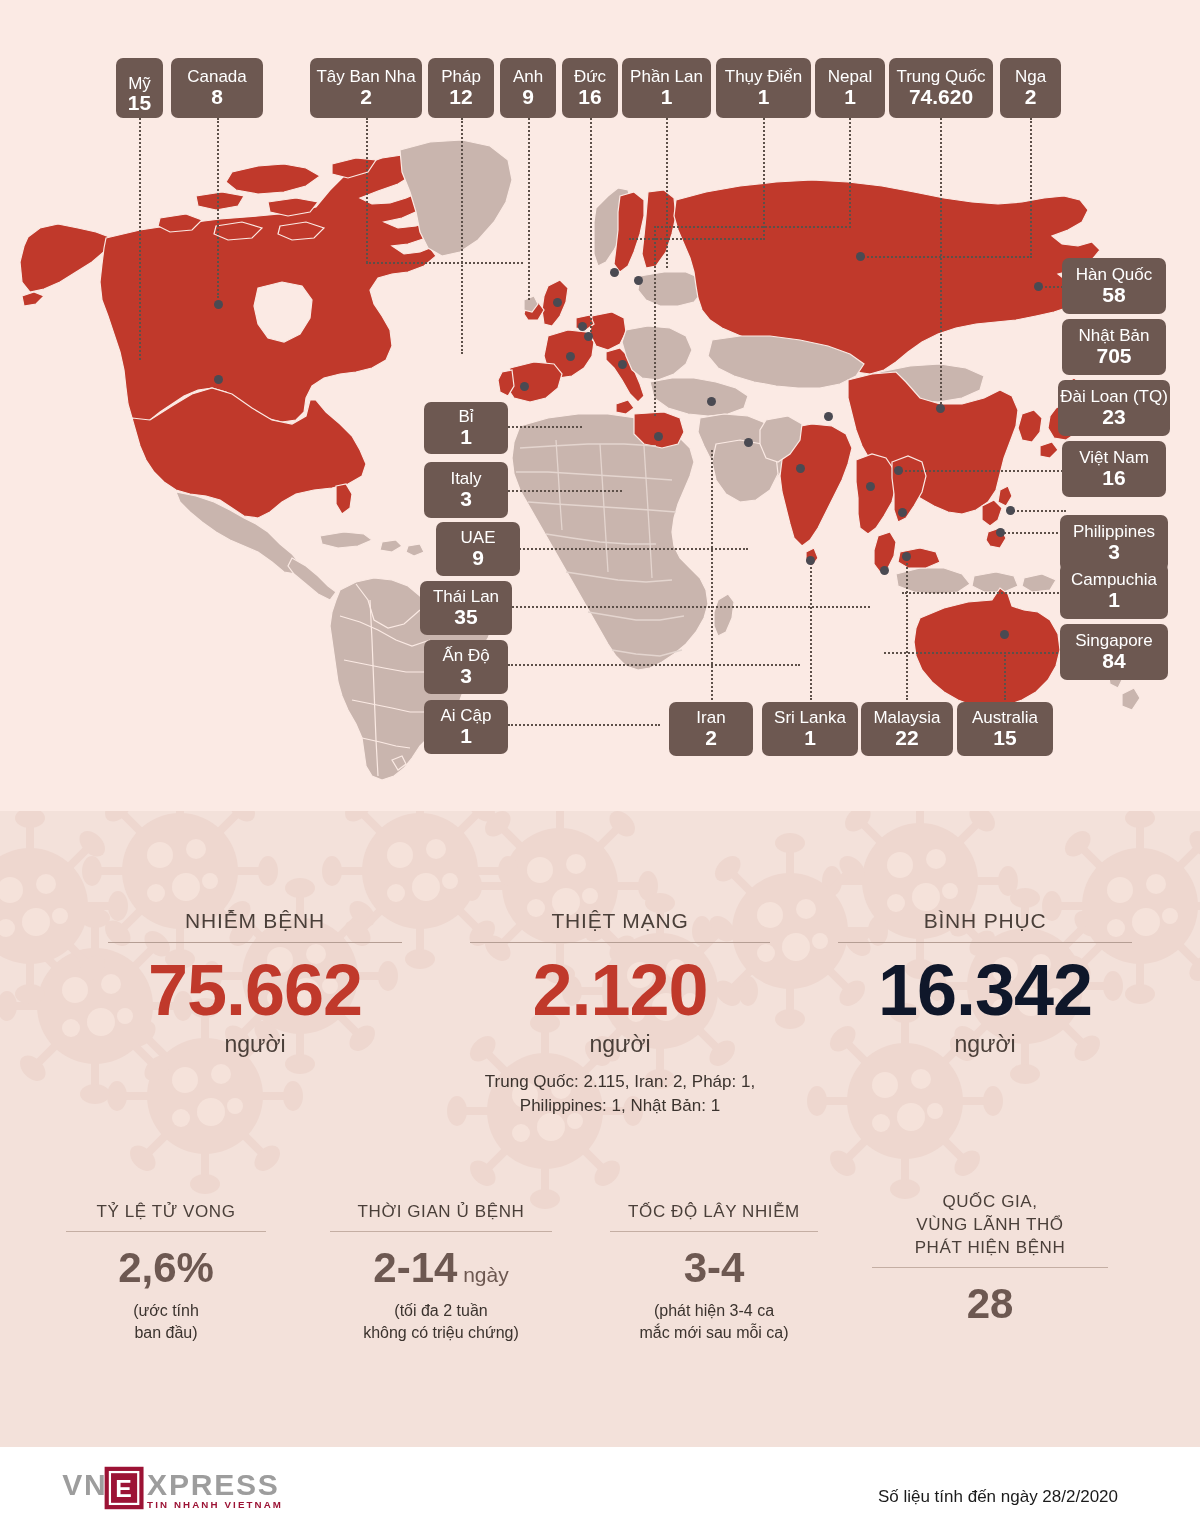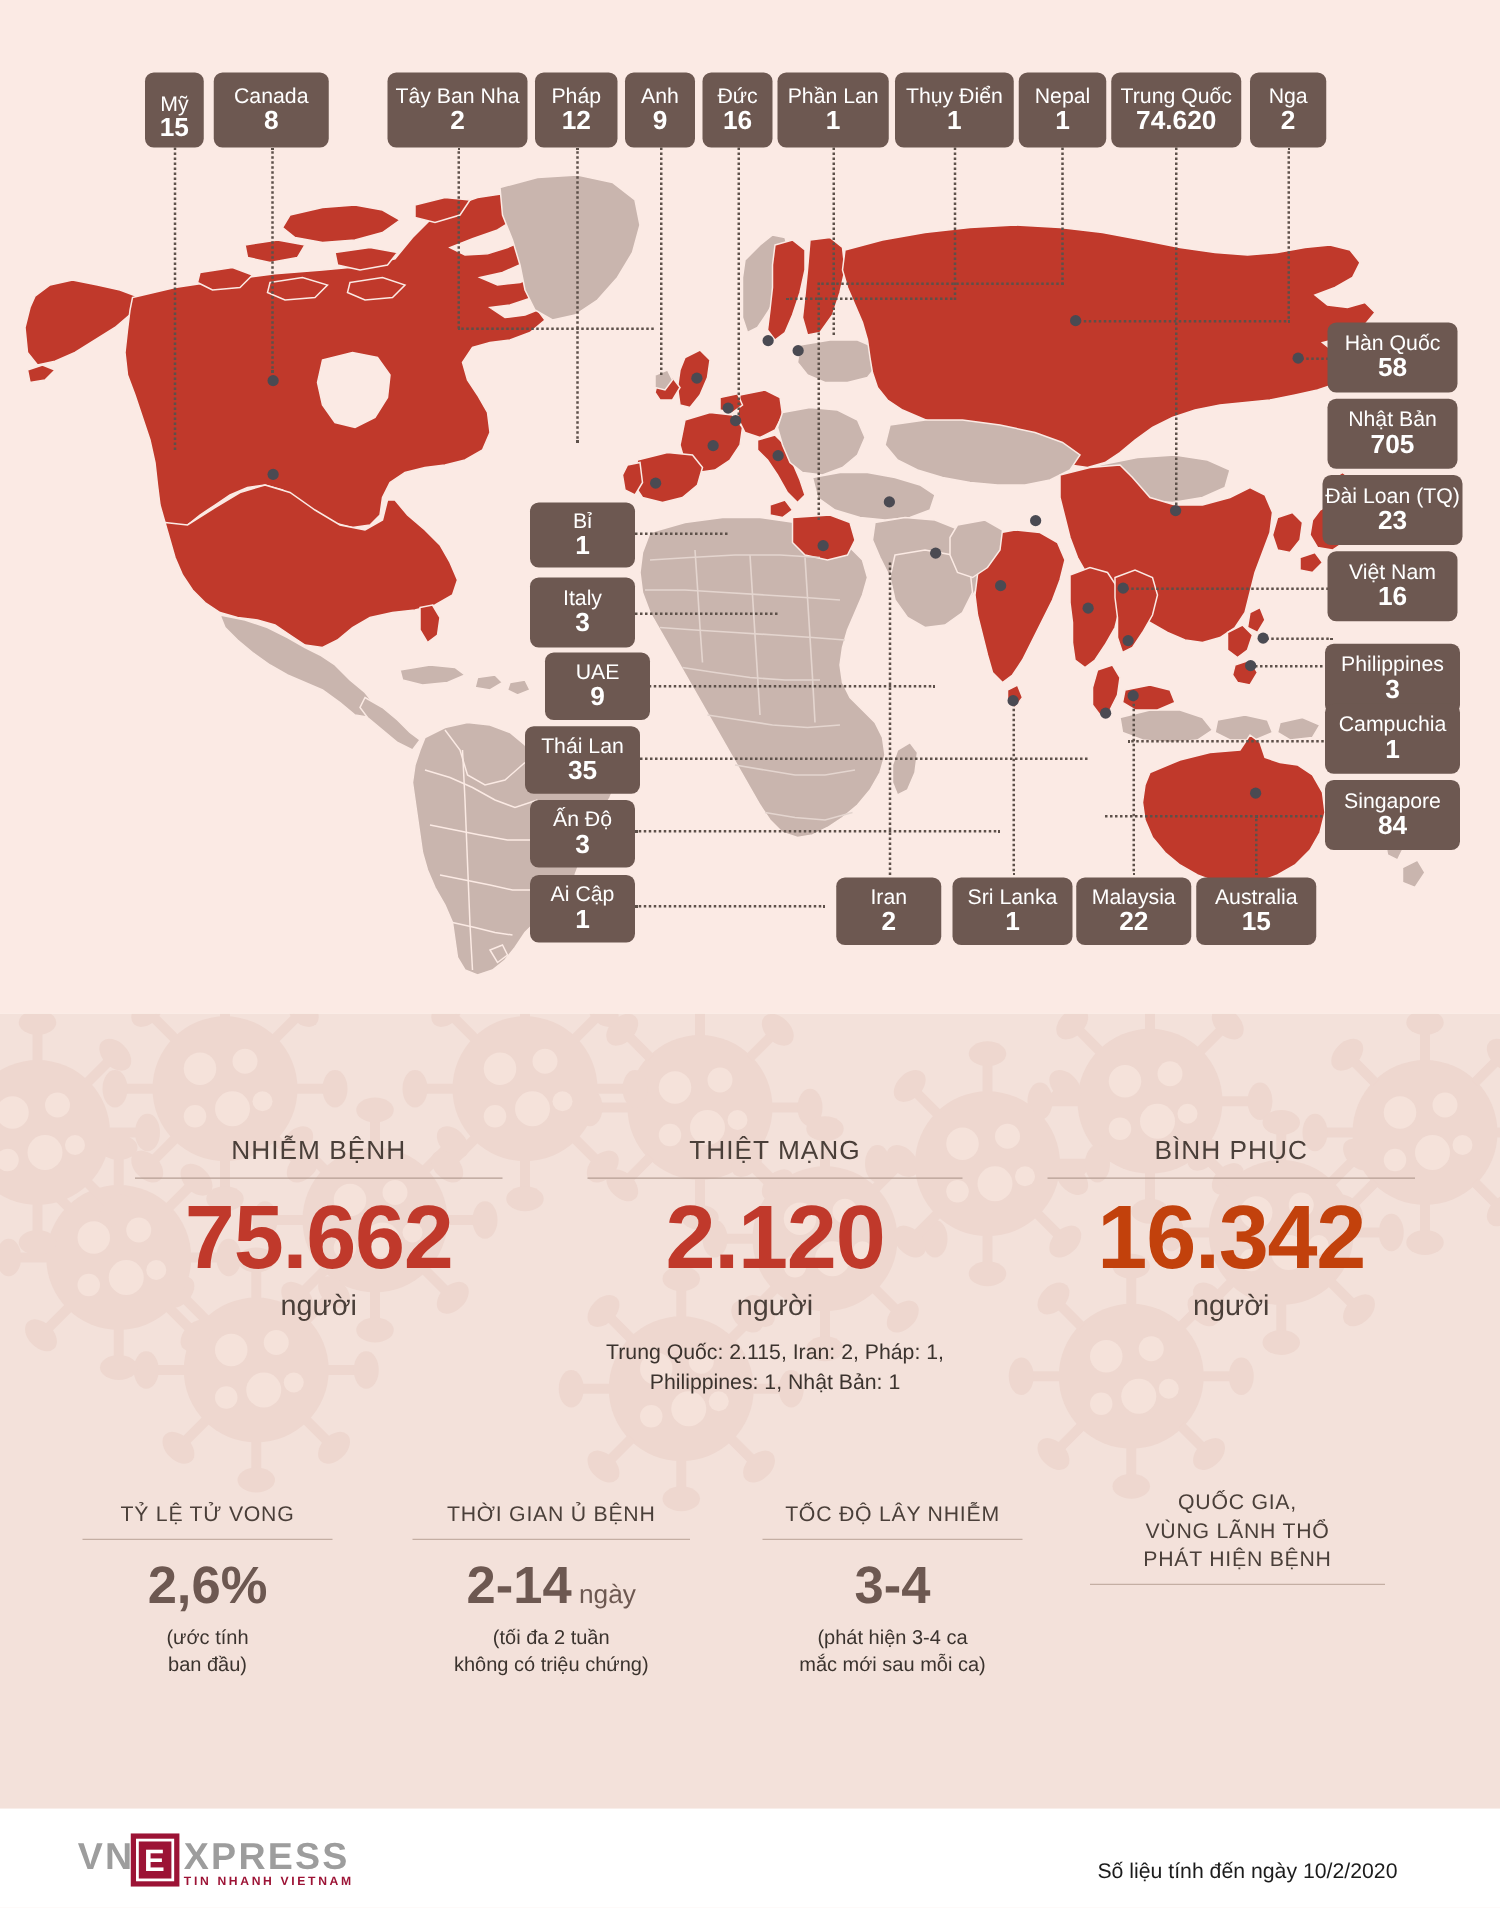--- a/index.html
+++ b/index.html
@@ -533,21 +533,21 @@
       <div class="sb-unit">người</div>
       <div class="sb-note">
         <div>Trung Quốc: 2.115, Iran: 2, Pháp: 1,</div>
         <div>Philippines: 1, Nhật Bản: 1</div>
       </div>
     </div>
 
     <div class="stat-big" style="left:838px; top:98px; width:294px;">
       <div class="sb-title">BÌNH PHỤC</div>
       <div class="rule"></div>
-      <div class="sb-num" style="color:#c2410c;">16.342</div>
+      <div class="sb-num" style="color:#0f172a;">16.342</div>
       <div class="sb-unit">người</div>
     </div>
 
     <div class="stat-small" style="left:66px; top:390px; width:200px;">
       <div class="ss-title">TỶ LỆ TỬ VONG</div>
       <div class="rule"></div>
       <div class="ss-val">
         <span>2,6%</span><span class="suffix"></span>
       </div>
       <div class="ss-note">
@@ -580,29 +580,32 @@
       </div>
     </div>
 
     <div class="stat-small" style="left:872px; top:380px; width:236px;">
       <div class="ss-title">
         <div>QUỐC GIA,</div>
         <div>VÙNG LÃNH THỔ</div>
         <div>PHÁT HIỆN BỆNH</div>
       </div>
       <div class="rule"></div>
+      <div class="ss-val">
+        <span>28</span><span class="suffix"></span>
+      </div>
     </div>
   </div>
 
   <div id="footer"></div>
 
   <svg id="logo" viewBox="0 0 280 52" width="248" height="46">
     <text x="0" y="34" font-family="Liberation Sans, sans-serif" font-size="34" font-weight="700" letter-spacing="2" fill="#9d9d9d">VN</text>
     <rect x="48" y="2" width="44" height="48" fill="#9c1335"></rect>
     <rect x="54" y="8" width="32" height="36" fill="none" stroke="#ffffff" stroke-width="2.5"></rect>
     <text x="60" y="36" font-family="Liberation Sans, sans-serif" font-size="28" font-weight="700" fill="#ffffff">E</text>
     <text x="96" y="34" font-family="Liberation Sans, sans-serif" font-size="34" font-weight="700" letter-spacing="2" fill="#9d9d9d">XPRESS</text>
     <text x="96" y="49" font-family="Liberation Sans, sans-serif" font-size="11" font-weight="700" letter-spacing="2.4" fill="#9c1335">TIN NHANH VIETNAM</text>
   </svg>
 
-  <div id="footer-date">Số liệu tính đến ngày 10/2/2020</div>
+  <div id="footer-date">Số liệu tính đến ngày 28/2/2020</div>
 
 </div>
 
 </body></html>

